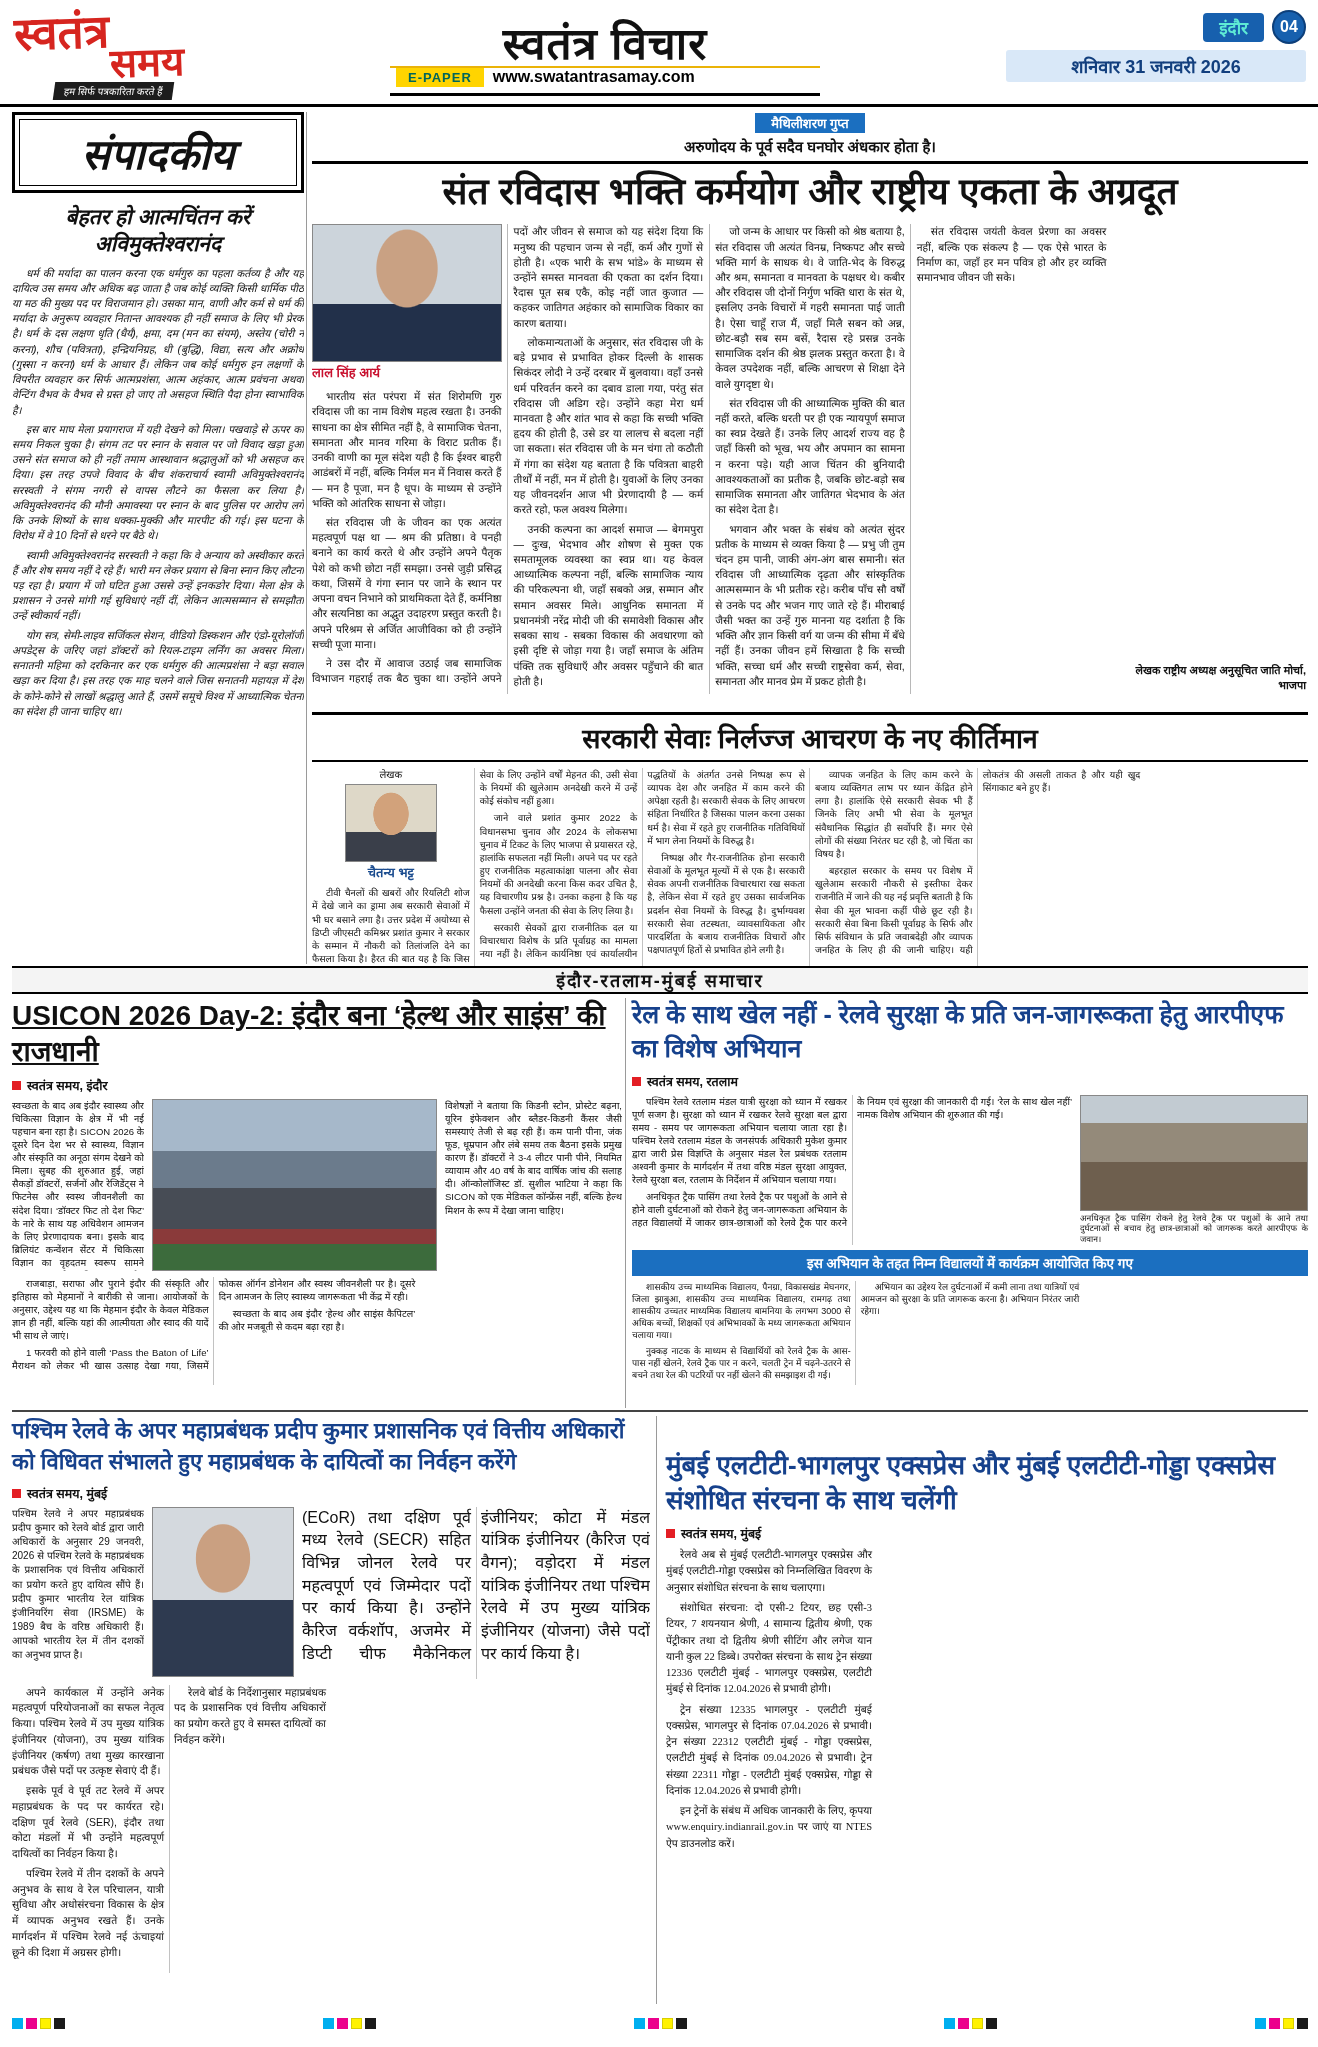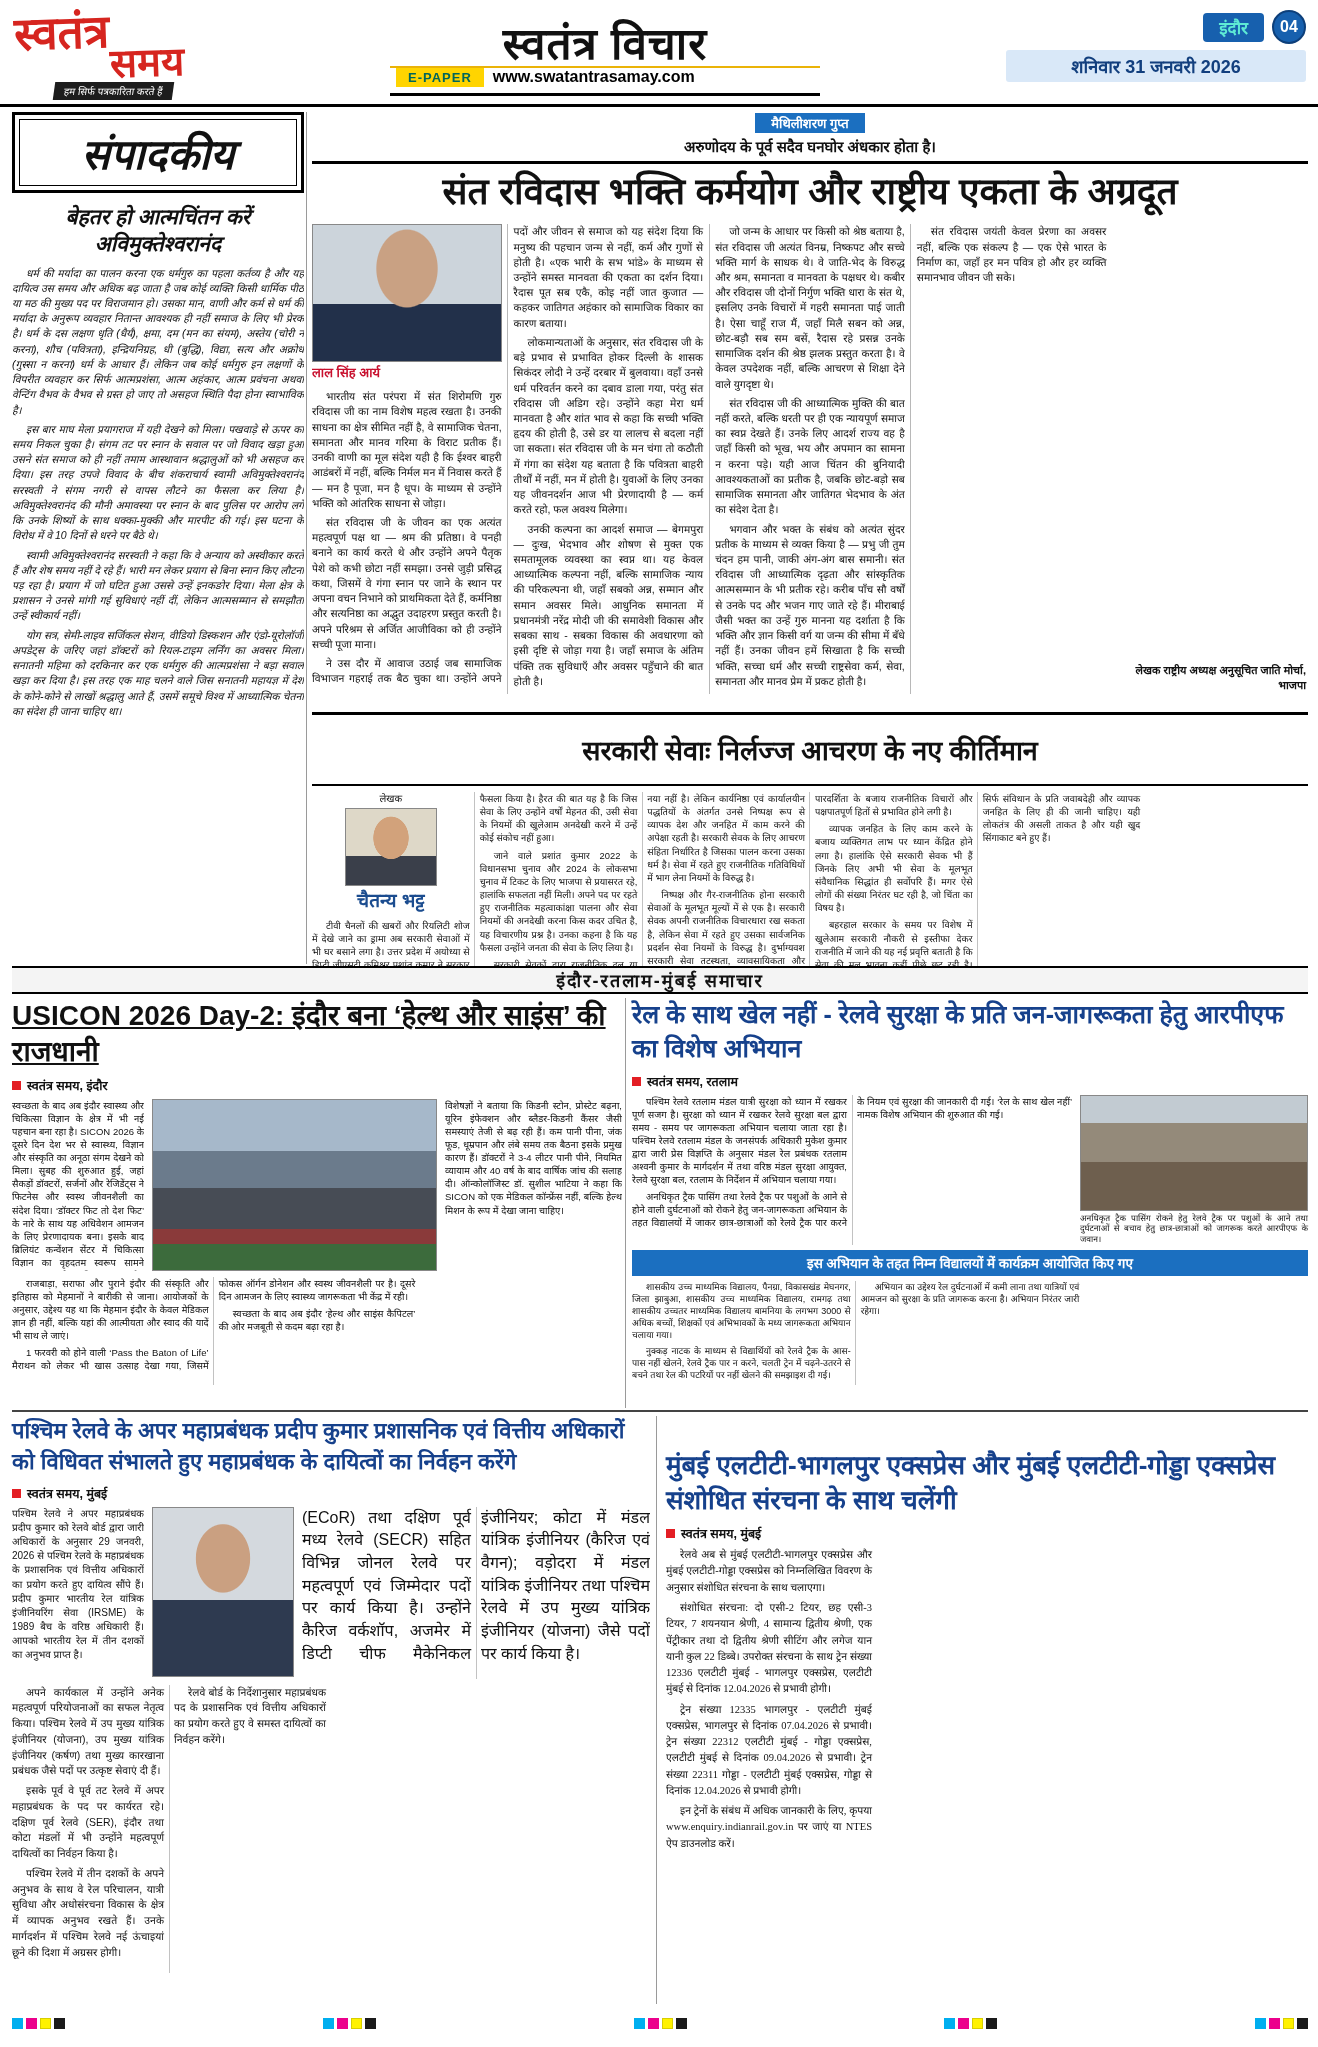--- a/index.html
+++ b/index.html
@@ -47,28 +47,28 @@
   #lead-body { position:relative; margin-top:10px; height:470px; overflow:hidden; column-count:5; column-gap:12px; column-fill:auto; column-rule:1px solid #b8b8b8; font-size:10.5px; line-height:1.45; text-align:justify; }
   #lead-photo-block { float:left; width:100%; margin:0 0 4px; }
   #lead-photo { width:100%; height:138px; border:1px solid #888;
      background: radial-gradient(52px 66px at 50% 32%, #c9a183 0 58%, rgba(0,0,0,0) 60%),
                  linear-gradient(180deg,#ccd4db 0 58%, #22304a 58%); }
   #lead-photo-caption { color:#c8102e; font-weight:bold; font-size:13px; text-align:left; padding:2px 0; text-indent:0; }
   #lead-credit { position:absolute; right:2px; bottom:0; background:#fff; font-size:11px; font-weight:bold; text-align:right; width:190px; padding-left:4px; }
 
   
   #gov { left:312px; top:712px; width:996px; height:252px; }
-  #gov-headline { border-top:3px solid #000; border-bottom:2px solid #000; text-align:center; font-size:27px; font-weight:bold; padding:16px 0; }
+  #gov-headline { border-top:3px solid #000; border-bottom:2px solid #000; text-align:center; font-size:27px; font-weight:bold; padding:4px 0; }
   #gov-body { margin-top:6px; height:200px; overflow:hidden; column-count:6; column-gap:10px; column-fill:auto; column-rule:1px solid #c2c2c2; font-size:9.4px; line-height:1.4; text-align:justify; }
   #gov-author { float:left; width:100%; text-align:center; margin-bottom:4px; }
   #gov-author-label { font-size:10px; }
   #gov-photo { width:92px; height:78px; margin:2px auto; border:1px solid #888;
      background: radial-gradient(30px 36px at 50% 38%, #d2a27b 0 58%, rgba(0,0,0,0) 60%),
                  linear-gradient(180deg,#ded8c8 0 62%, #3a3f4a 62%); }
-  #gov-author-name { font-size:19px; font-weight:bold; color:#1b4c8f; }
+  #gov-author-name { font-size:13px; font-weight:bold; color:#1b4c8f; }
 
   
   #banner { left:12px; top:966px; width:1296px; height:28px; border-top:2px solid #000; border-bottom:2px solid #000; display:flex; align-items:center; justify-content:center; font-size:18px; font-weight:bold; letter-spacing:2px; background:#f4f4f4; }
 
   
   #usicon { left:12px; top:998px; width:610px; height:410px; }
   #usicon-headline { font-size:28px; font-weight:bold; line-height:1.28;text-decoration:underline; }
   .byline { display:flex; align-items:center; gap:6px; margin:7px 0 5px; font-size:12.5px; font-weight:bold; }
   .byline .sq { width:9px; height:9px; background:#e31e24; display:inline-block; }
   #usicon-row { display:flex; gap:8px; height:172px; overflow:hidden; }

